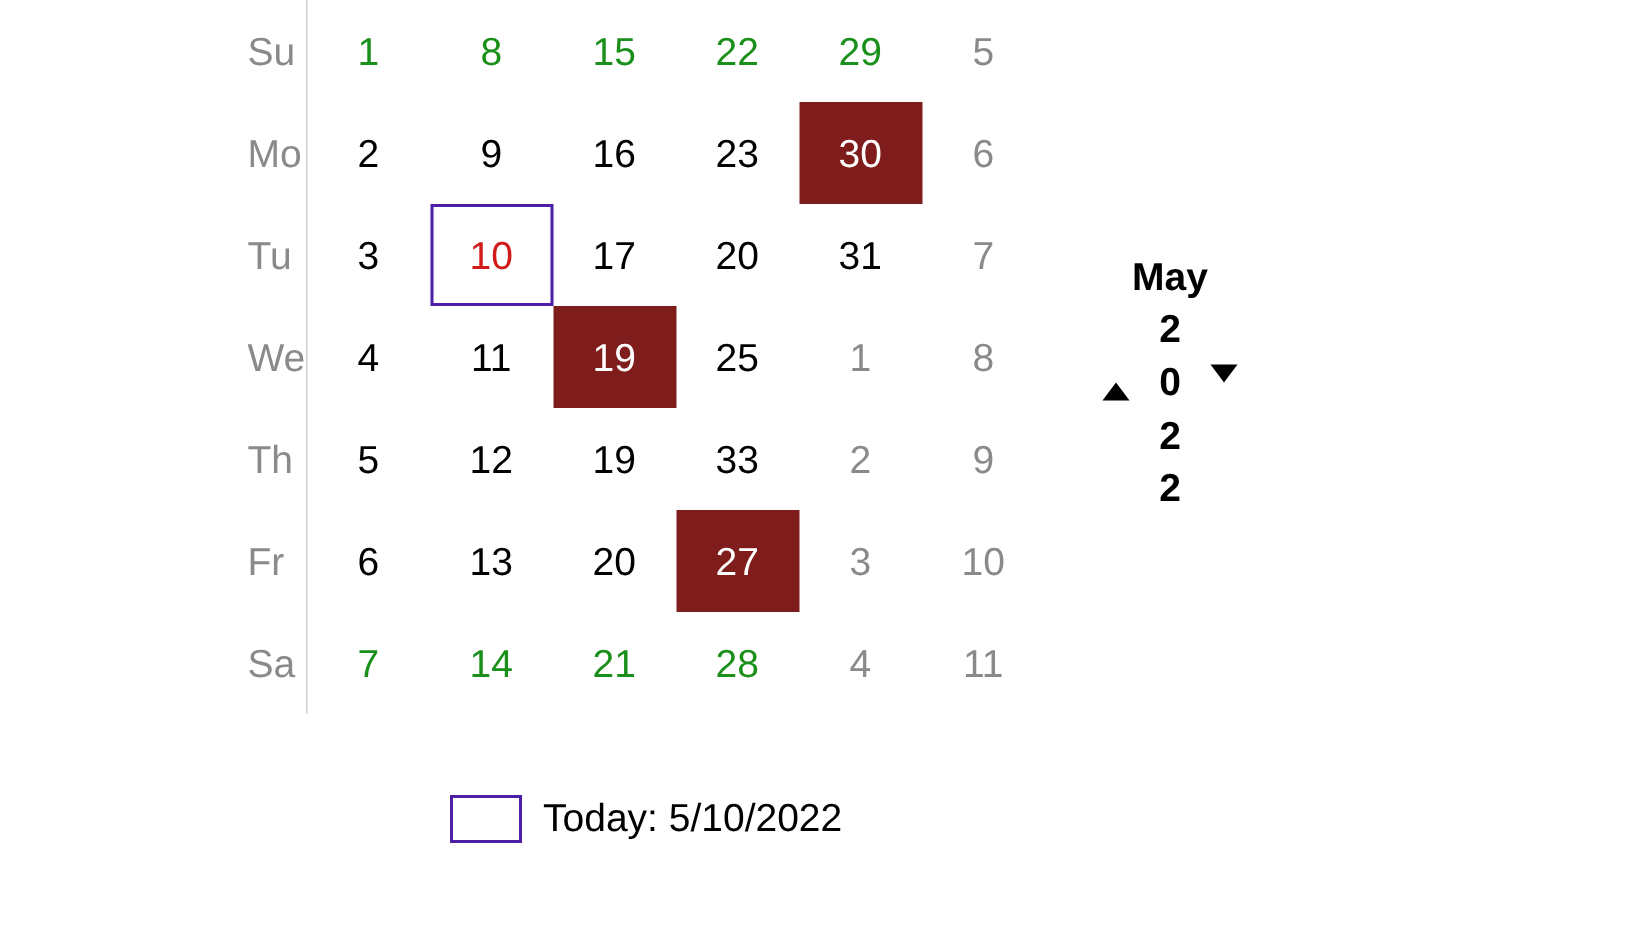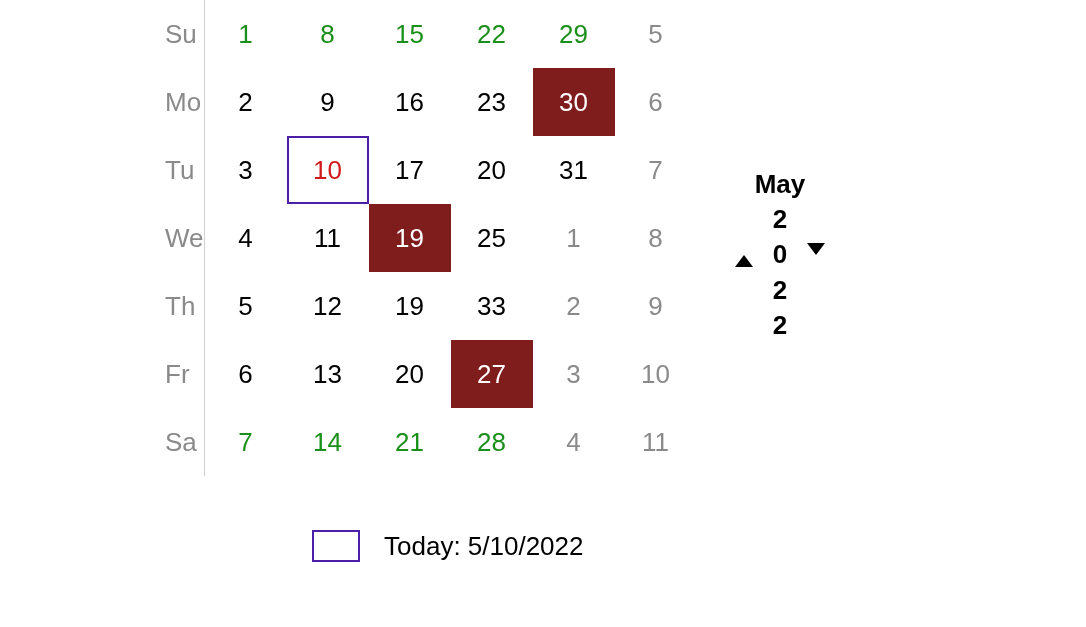--- a/index.html
+++ b/index.html
@@ -72,24 +72,23 @@
     align-items: center;
     font-weight: 700;
     line-height: 1.35;
   }
   .yearcol span { display: block; text-align: center; }
   .footer {
     position: absolute;
     left: 300px;
     top: 530px;
     display: flex;
-    align-items: center;
-    gap: 24px;
+    align-items: flex-start;
+    gap: 14px;
     font-size: 26px;
-    margin-left: 12px;
   }
   .today-box {
     width: 44px;
     height: 28px;
     border: 2px solid #4b1fa6;
     cursor: pointer;
   }
 </style>
 </head>
 <body>

